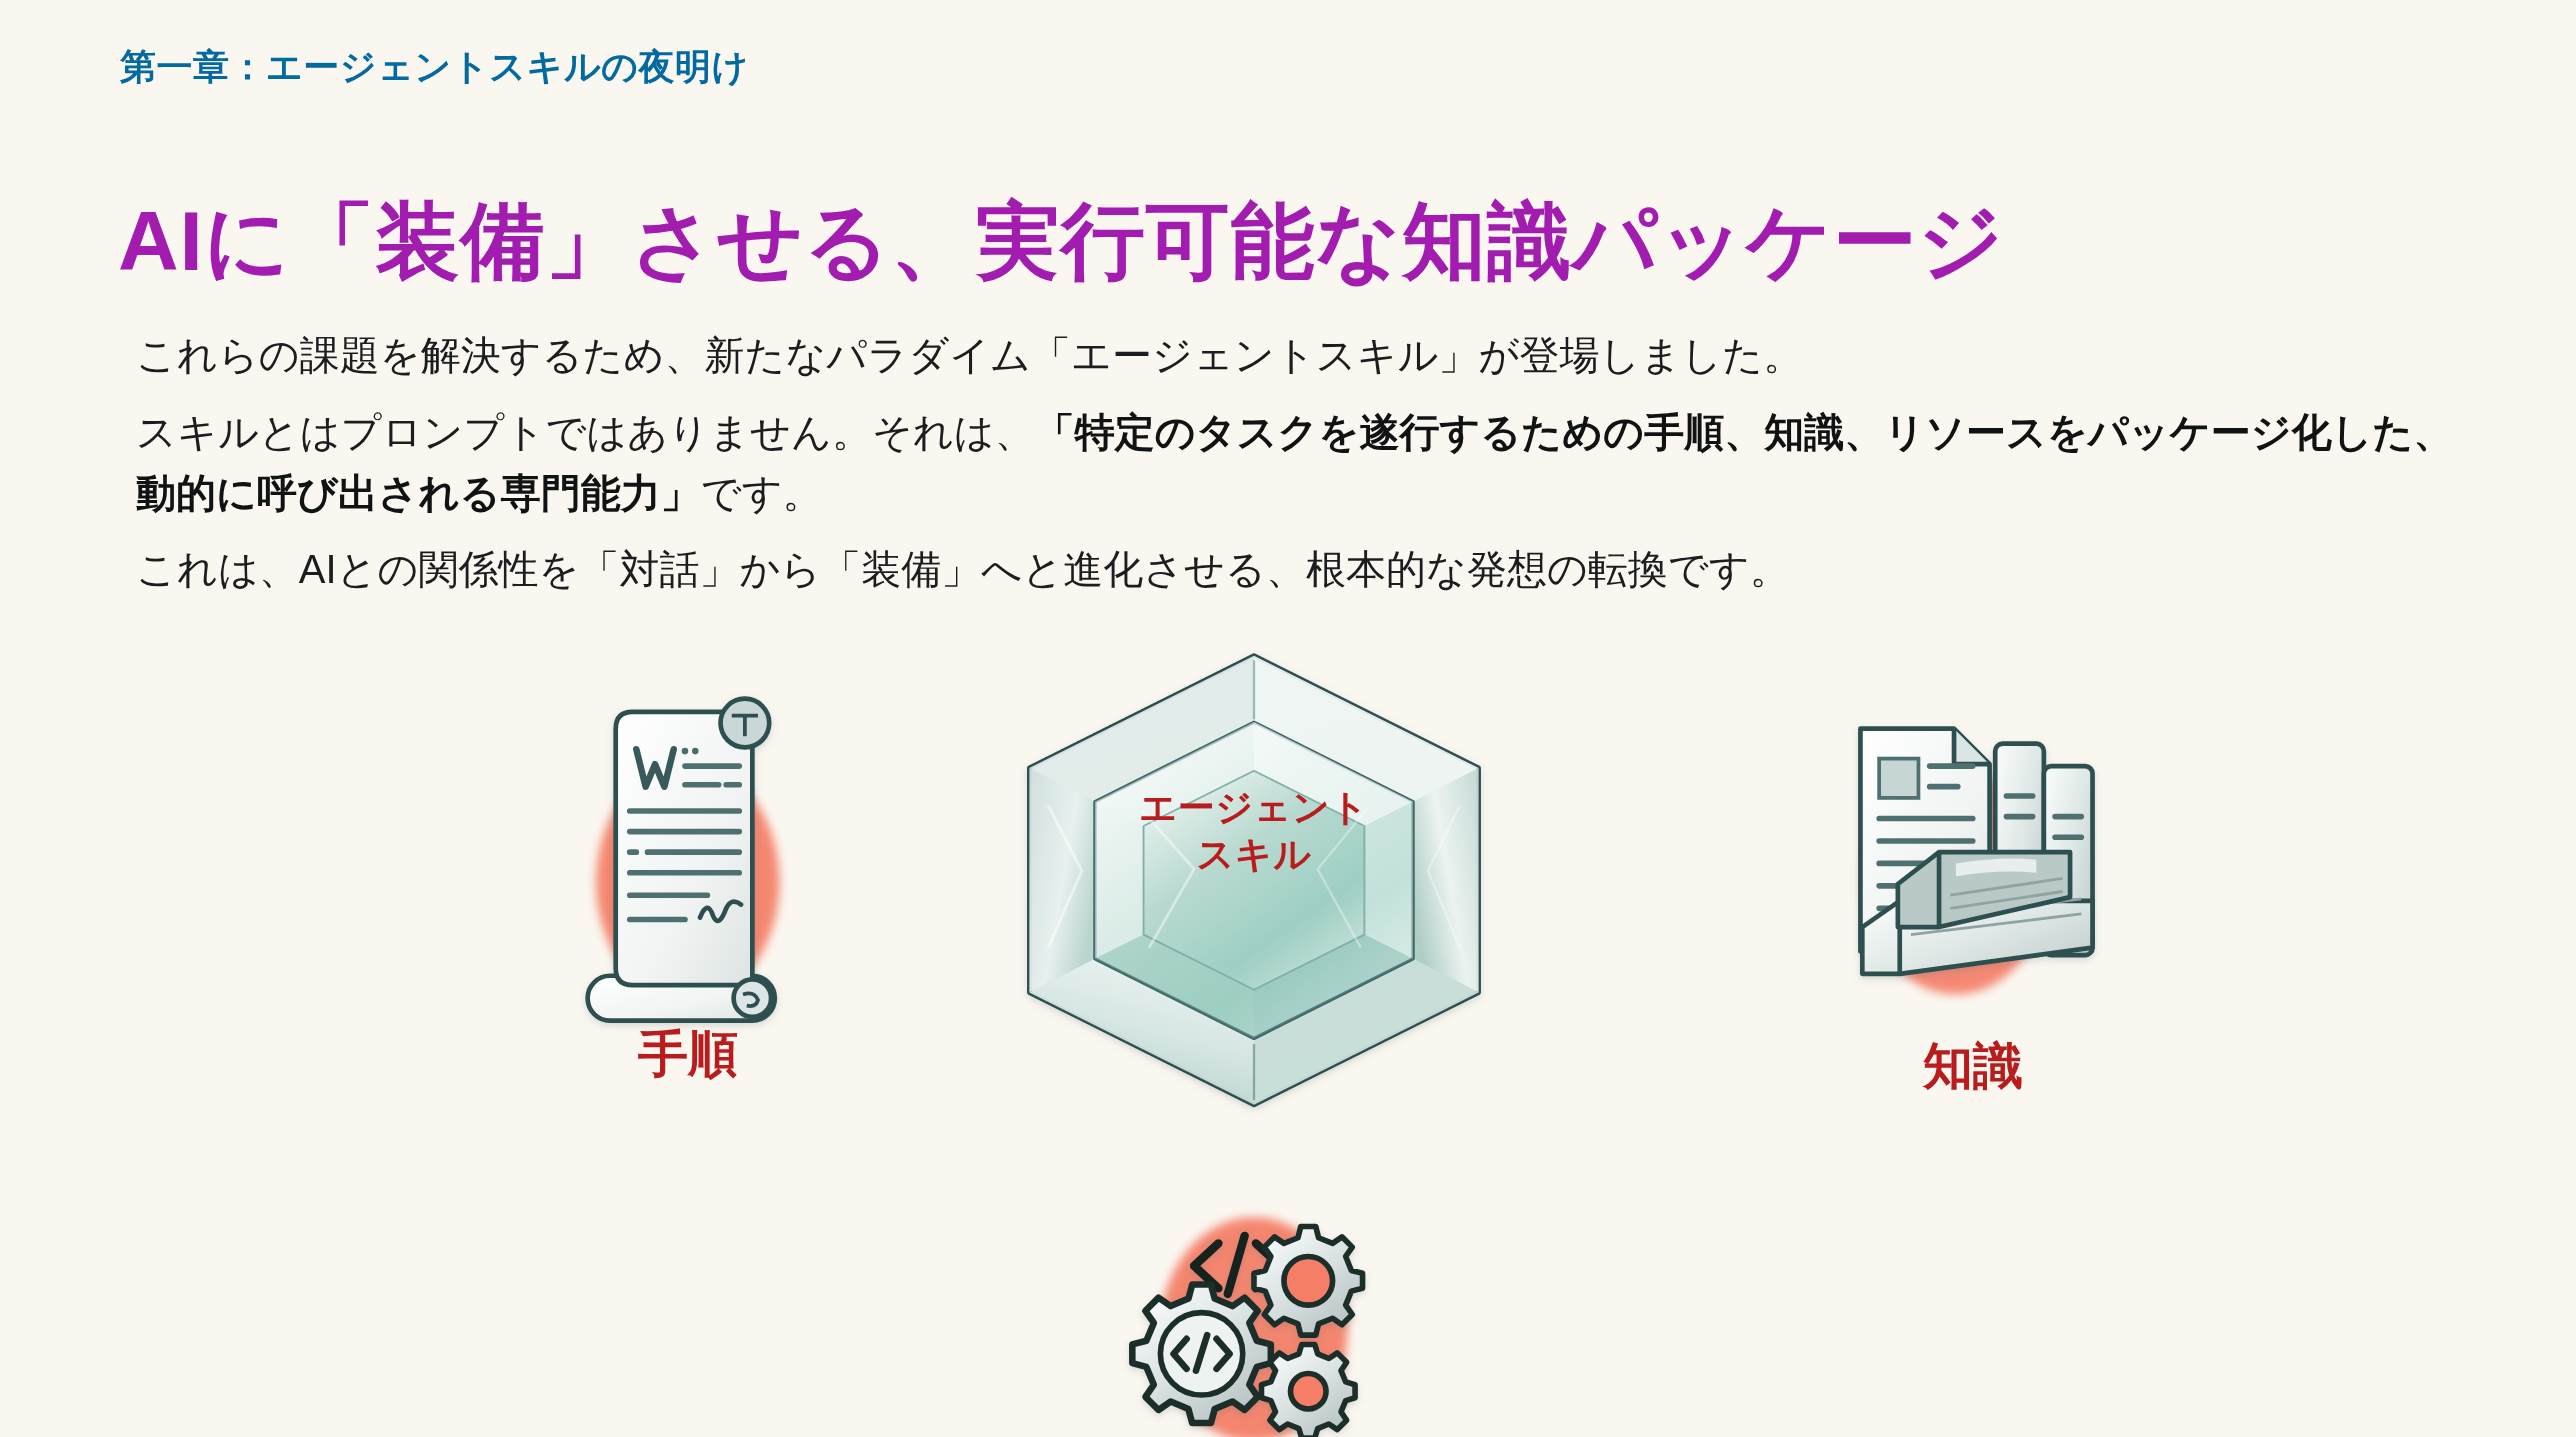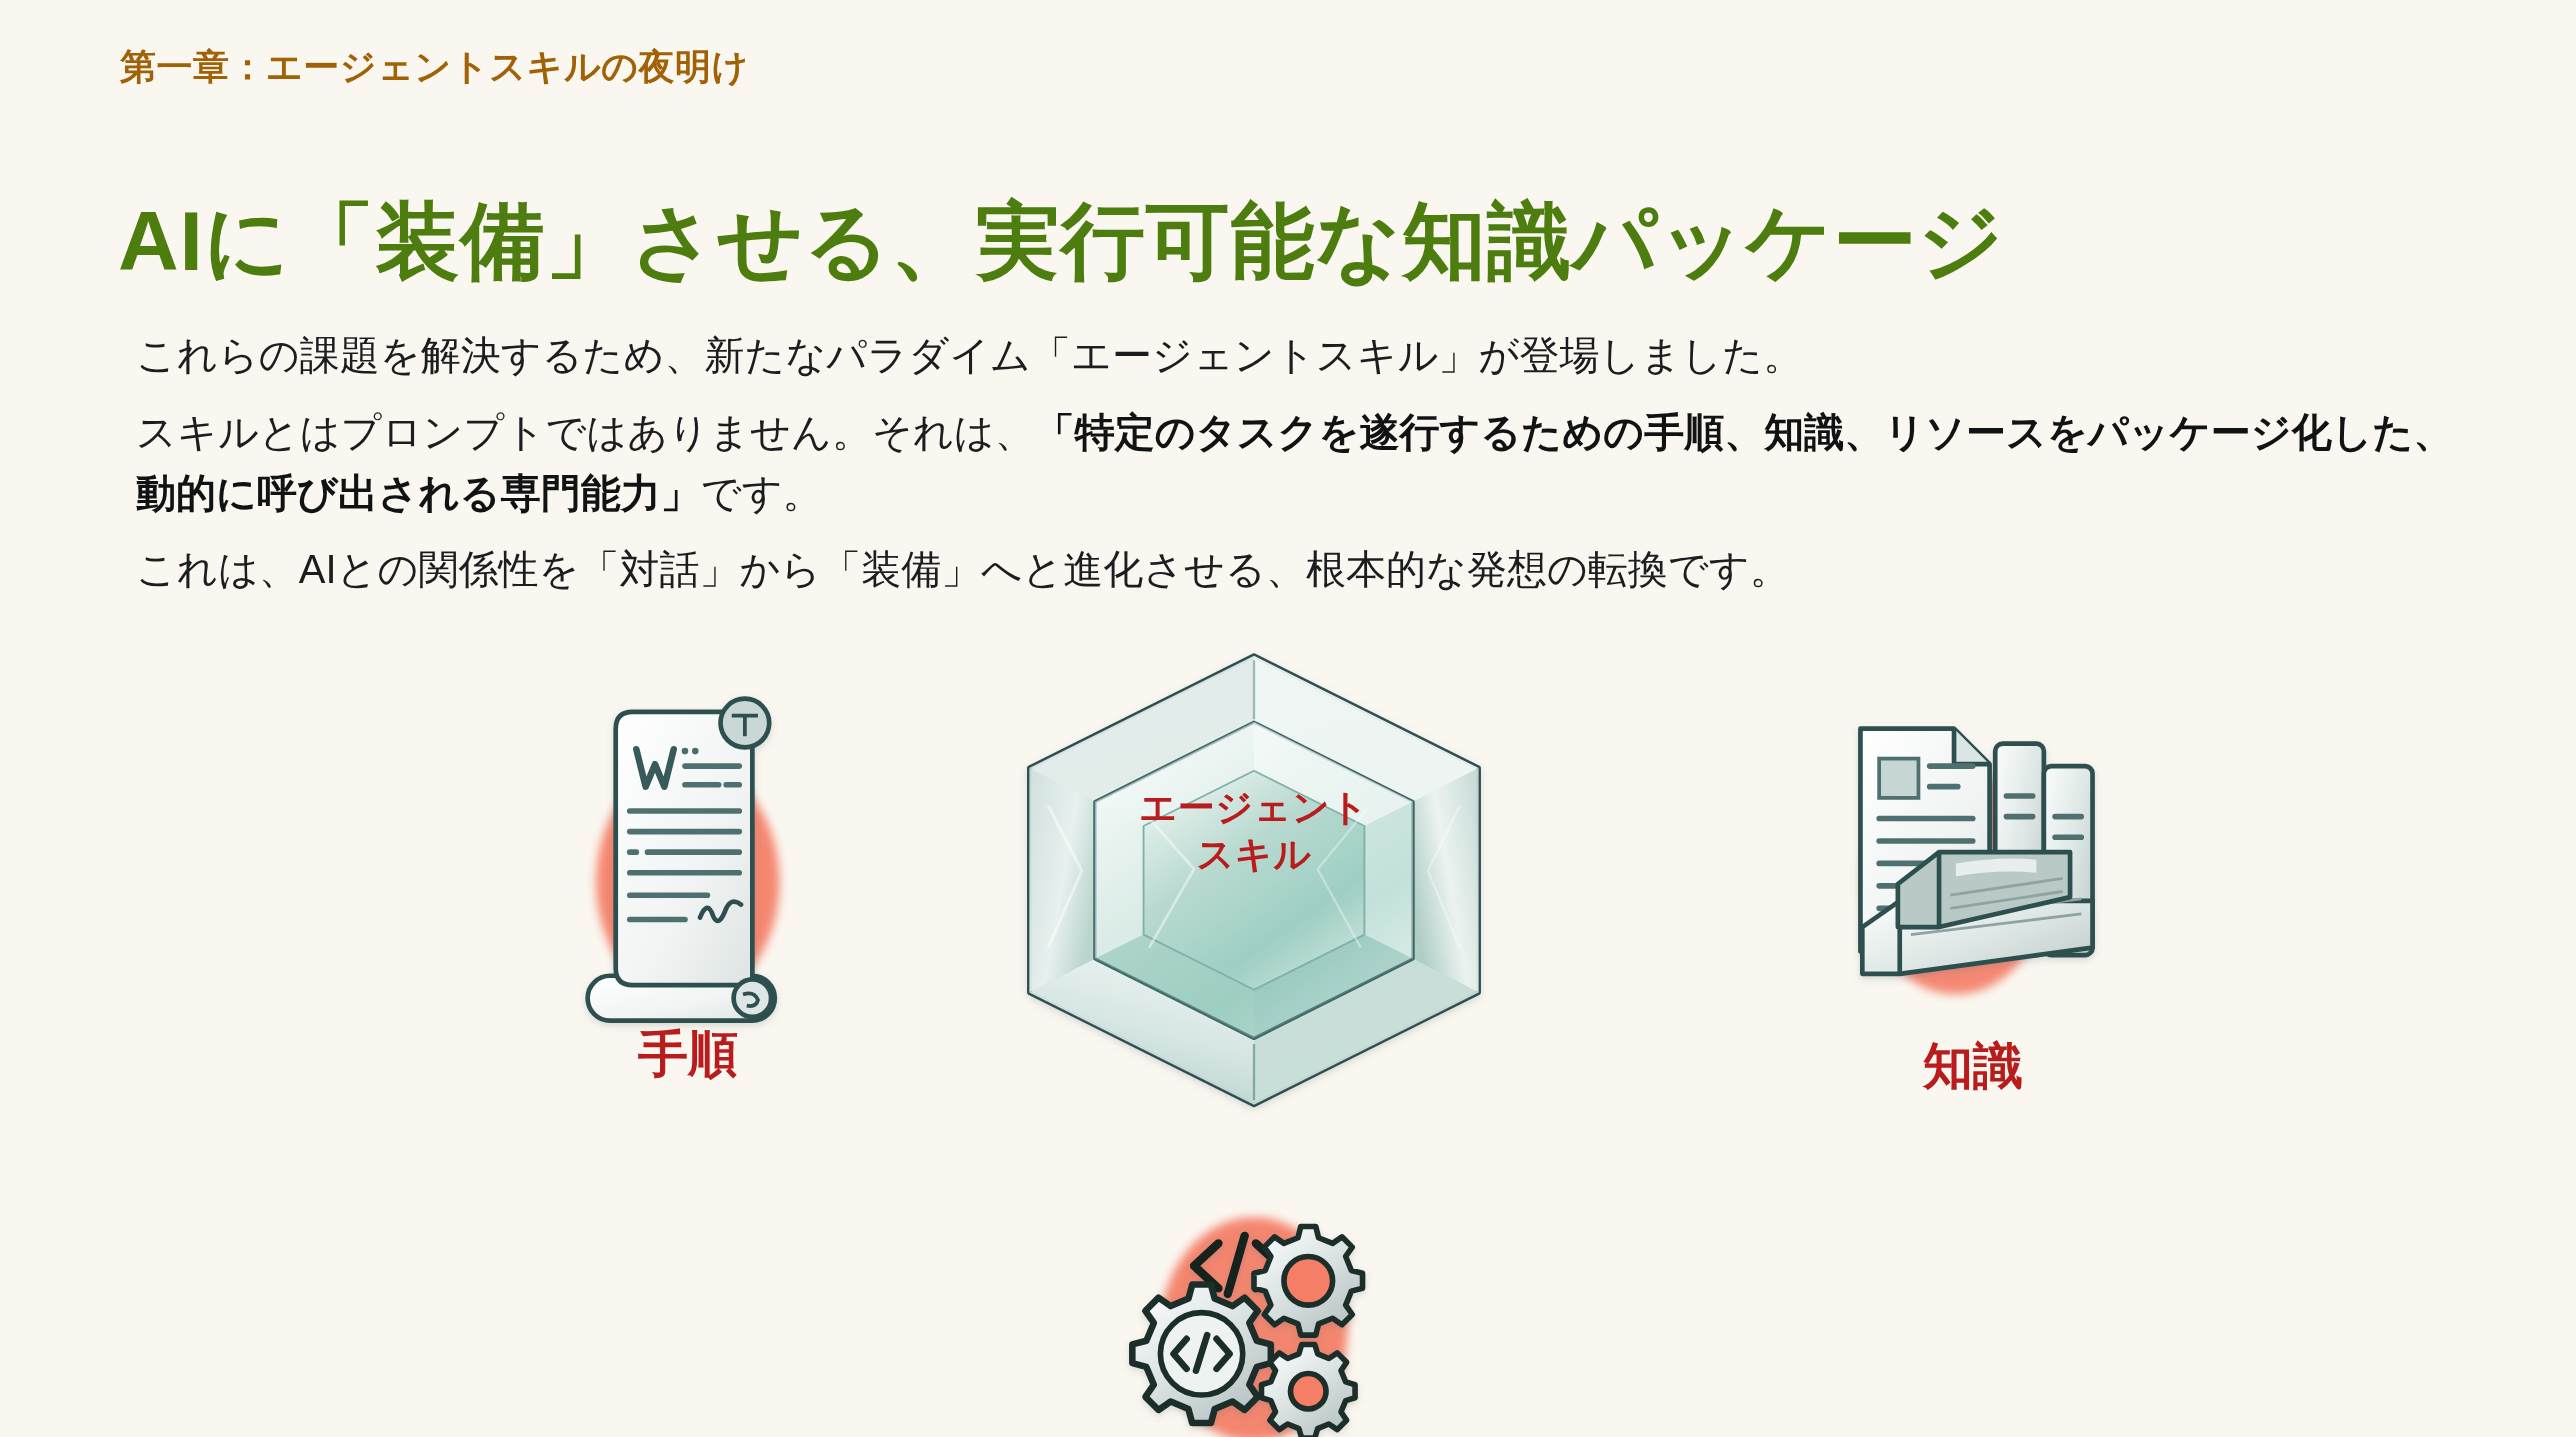--- a/index.html
+++ b/index.html
@@ -19,31 +19,31 @@
     overflow: hidden;
   }
 
   
   .eyebrow {
     position: absolute;
     left: 120px;
     top: 43px;
     font-size: 36px;
     font-weight: 700;
-    color: #a16207;
+    color: #0369a1;
     letter-spacing: 0.5px;
     white-space: nowrap;
   }
   .title {
     position: absolute;
     left: 118px;
     top: 140px;
     font-size: 84px;
     font-weight: 800;
-    color: #4d7c0f;
+    color: #a21caf;
     letter-spacing: 0.9px;
     white-space: nowrap;
     line-height: 1.08;
   }
   .body-copy {
     position: absolute;
     left: 120px;
     top: 309px;
     width: 2359px;
     font-size: 40px;

